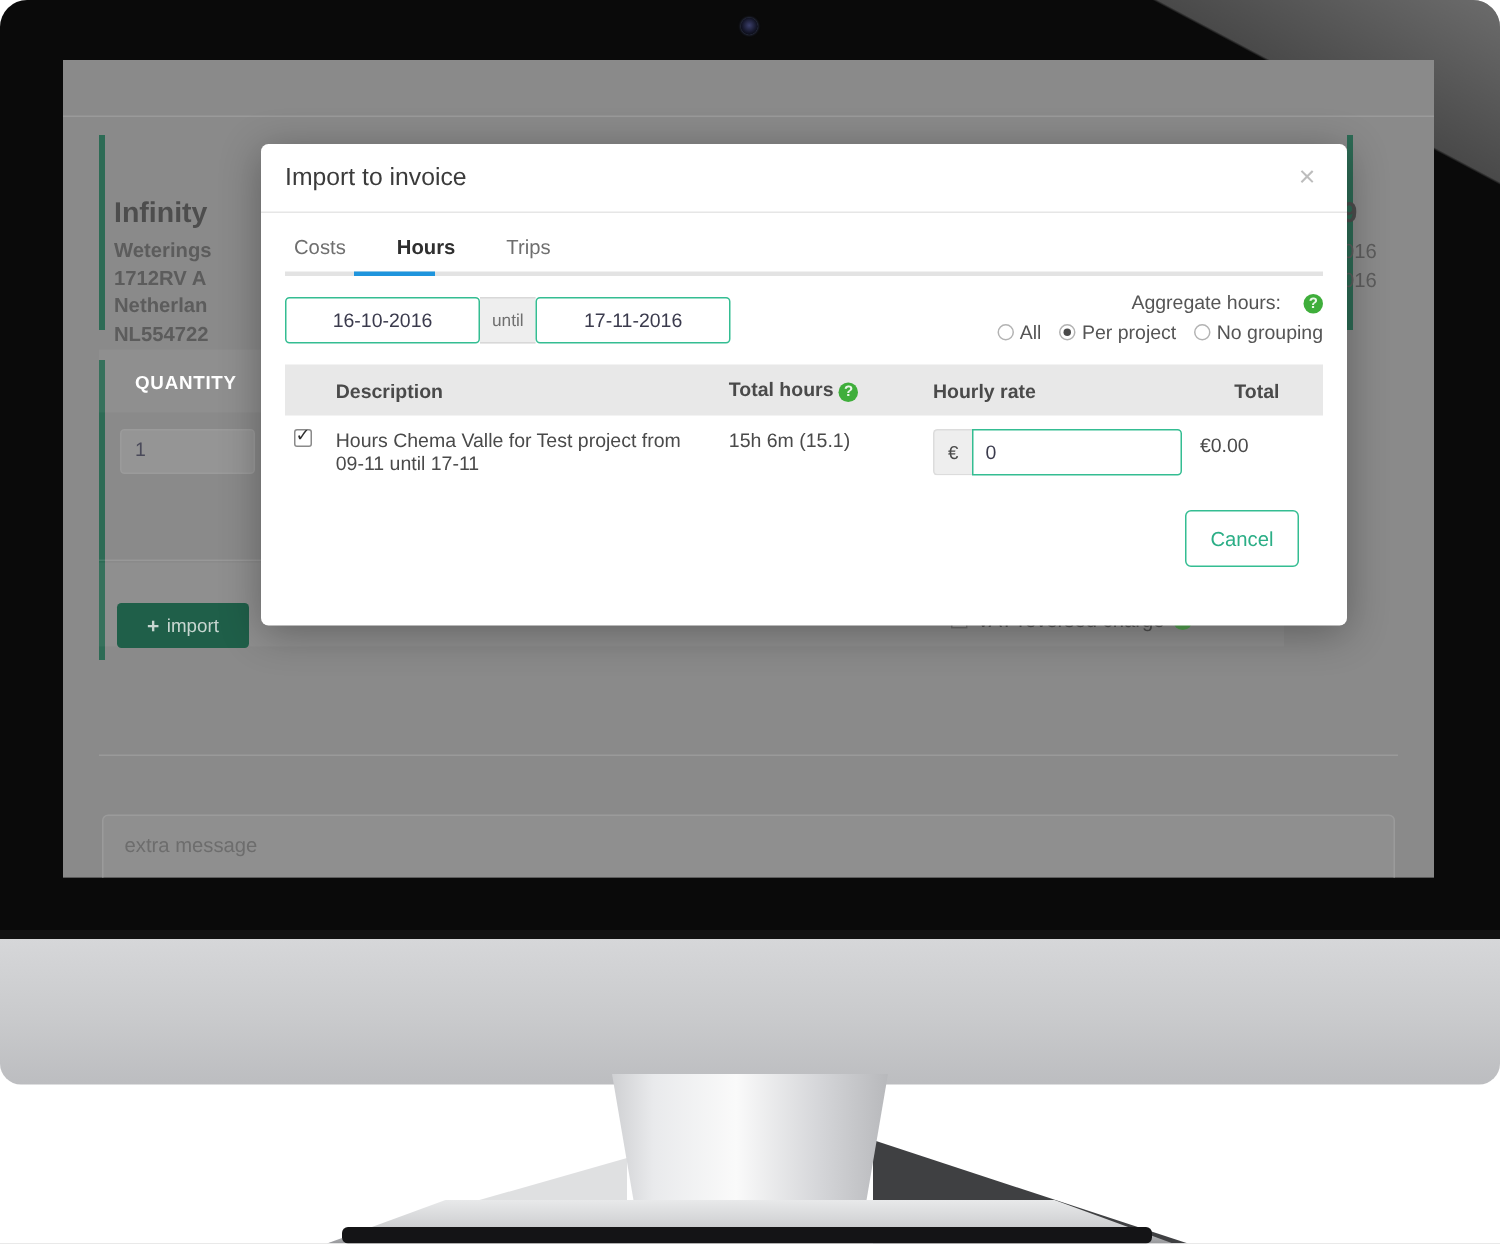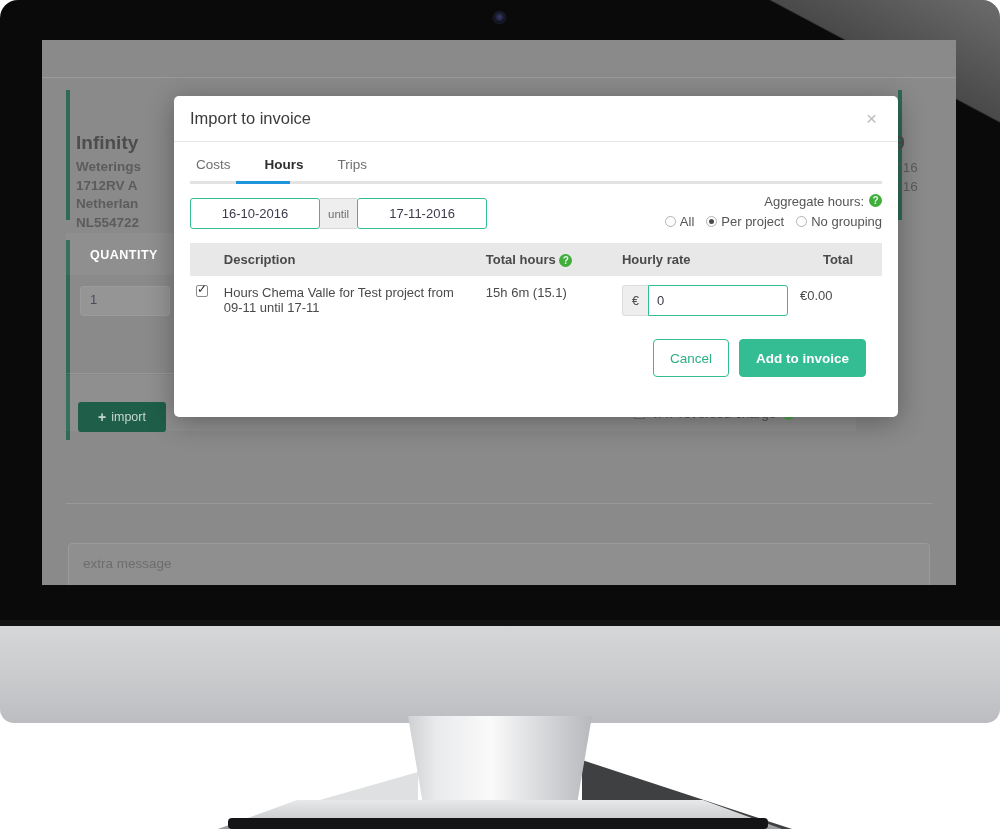--- a/index.html
+++ b/index.html
@@ -207,21 +207,21 @@
   .date-until {
     height: 31px; padding: 0 8px; background: #eeeeee; border-top: 1px solid #d8d8d8;
     border-bottom: 1px solid #d8d8d8; font-size: 11.5px; color: #6f6f6f;
     display: flex; align-items: center;
   }
 
   .aggregate {
     position: absolute; right: 16px; top: 10px; text-align: right;
   }
   .aggregate-label {
-    font-size: 13px; color: #555; display: flex; align-items: flex-start; justify-content: flex-end; gap: 5px;
+    font-size: 13px; color: #555; display: flex; align-items: flex-end; justify-content: flex-end; gap: 15px;
   }
   .radios { margin-top: 5px; display: flex; gap: 12px; justify-content: center; }
   .radio-opt { display: flex; align-items: center; gap: 4px; font-size: 13px; color: #555; cursor: pointer; }
   .radio-dot {
     width: 11px; height: 11px; border-radius: 50%; border: 1px solid #b3b3b3; background: #fff;
     display: inline-block; position: relative;
   }
   .radio-dot.on::after {
     content: ""; position: absolute; left: 2px; top: 2px; width: 5px; height: 5px;
     border-radius: 50%; background: #4a4a4a;
@@ -409,20 +409,19 @@
                   <input class="rate-input" value="0" style="">
                 </div>
               </td>
               <td class="total-cell">€0.00</td>
             </tr>
           </tbody>
         </table>
 
         <div class="actions">
           <button class="btn btn-cancel">Cancel</button>
-          <button class="btn btn-primary">Add to invoice</button>
         </div>
       </div>
 
 
     </div>
   </div>
 </div>
 
 </body></html>

